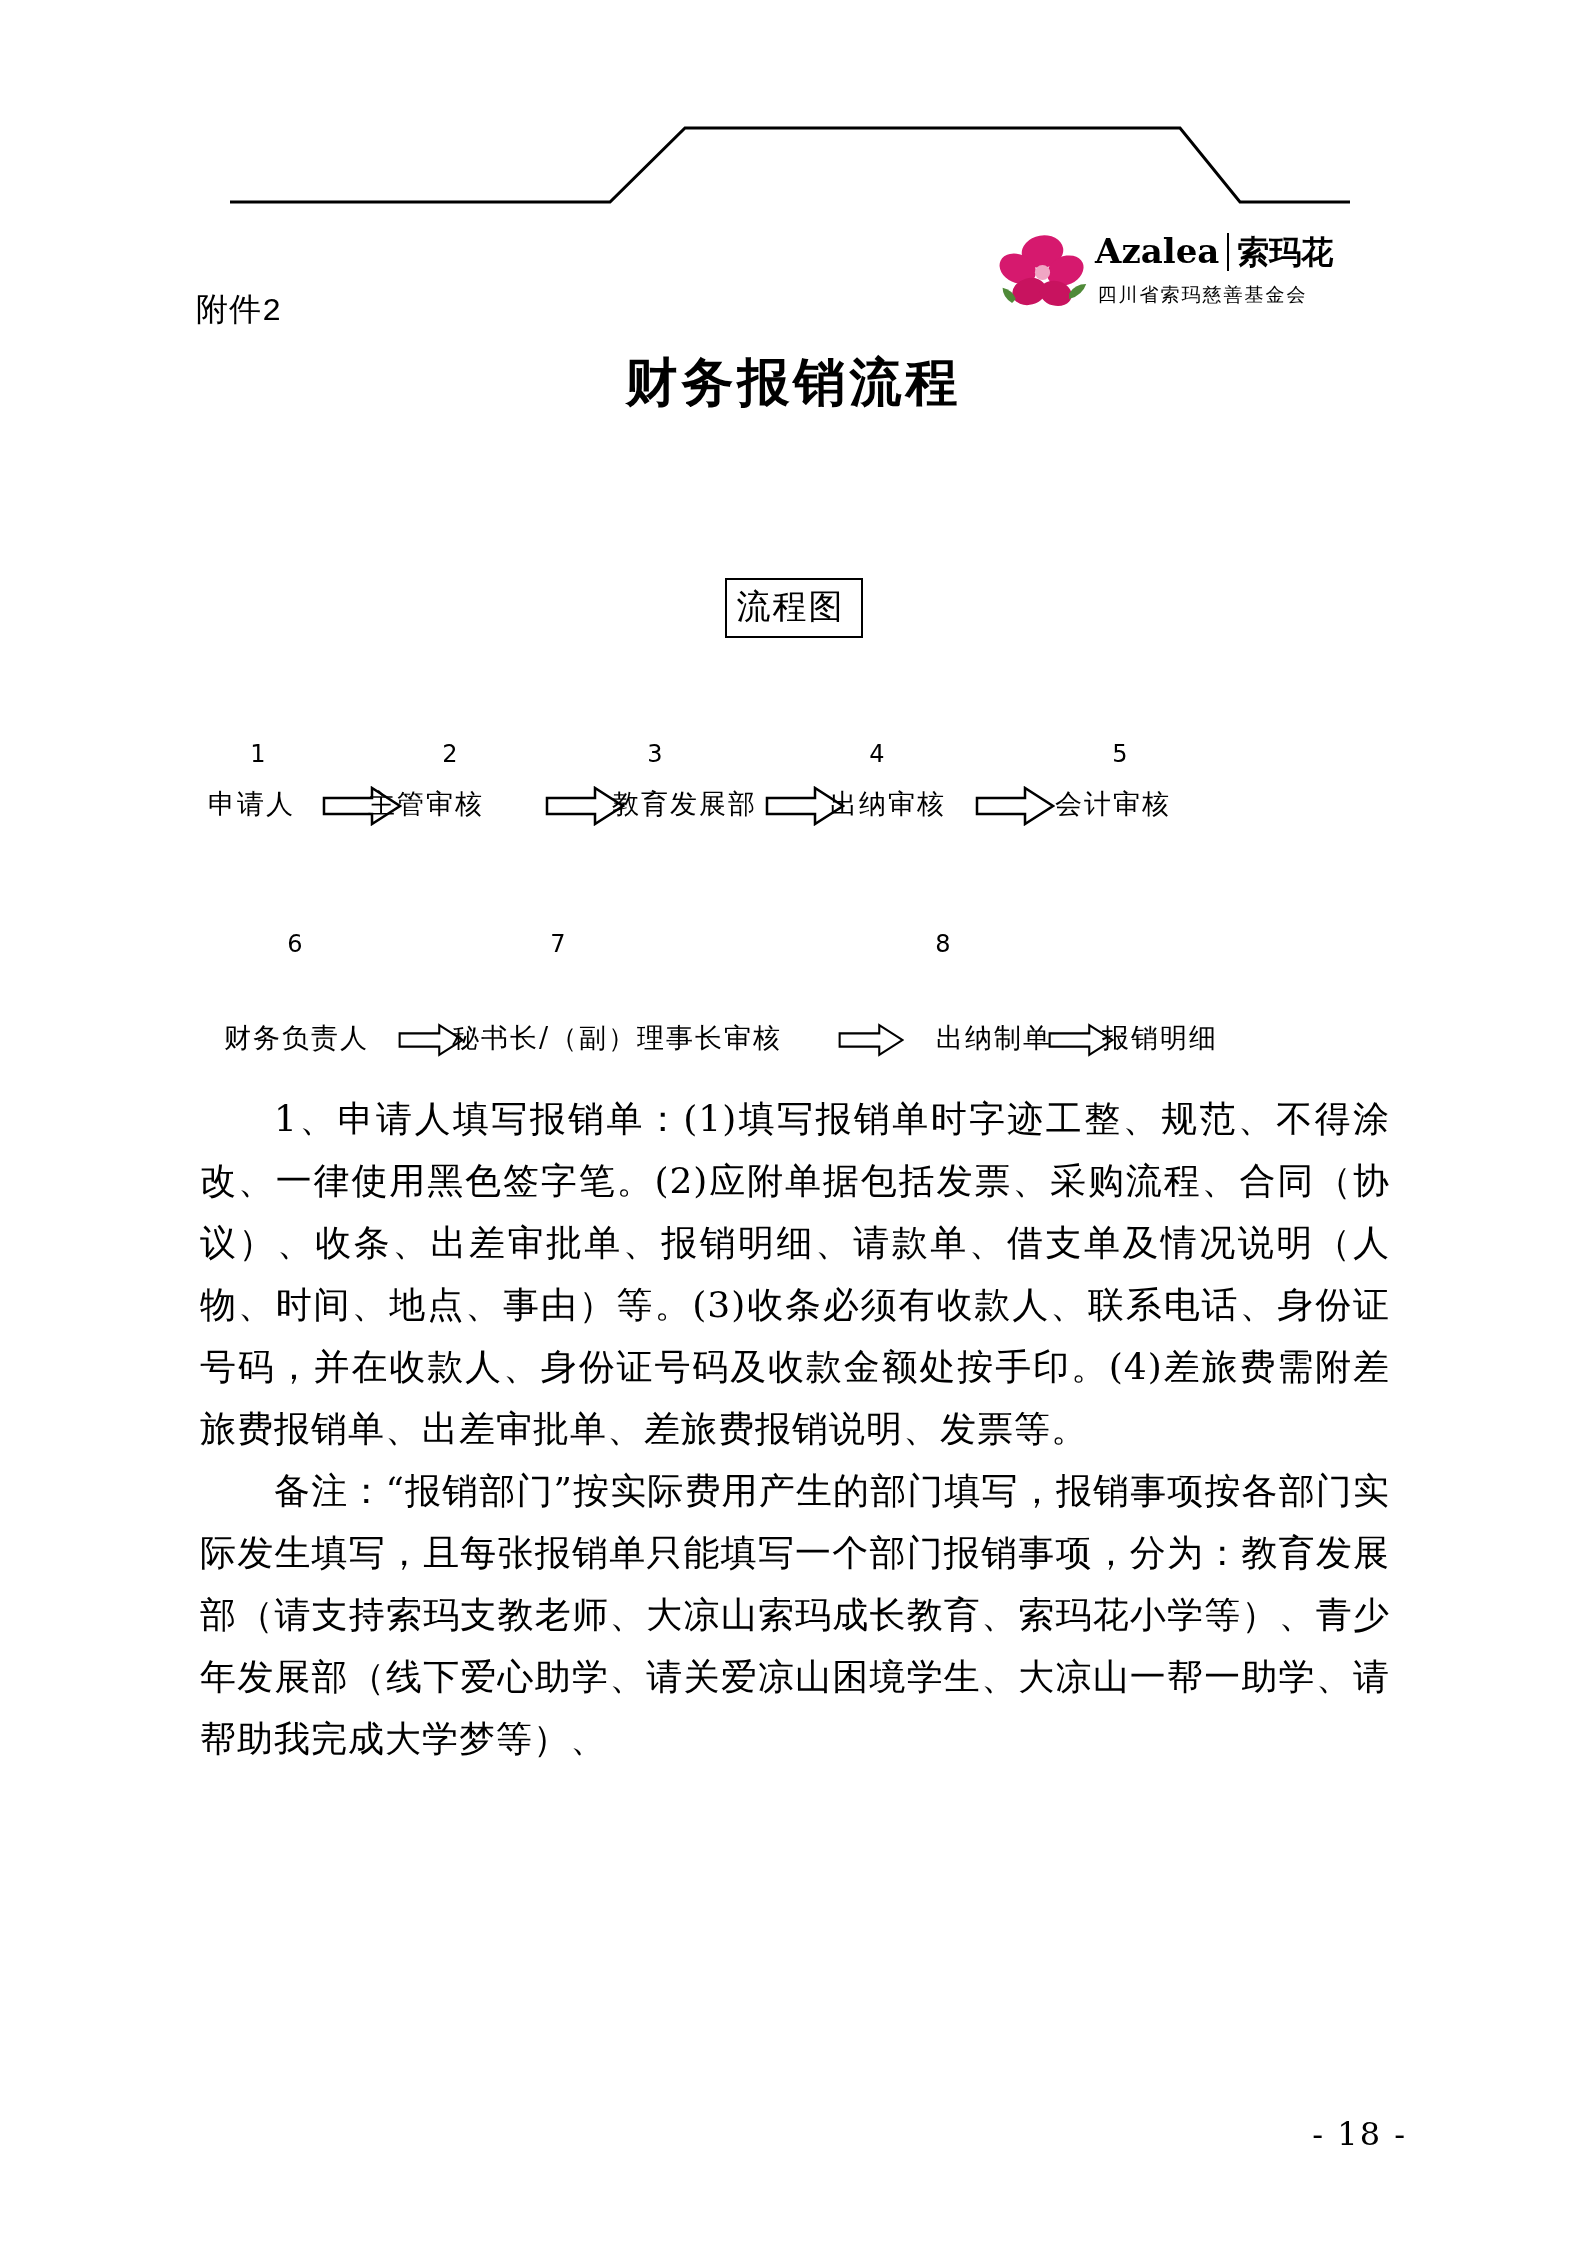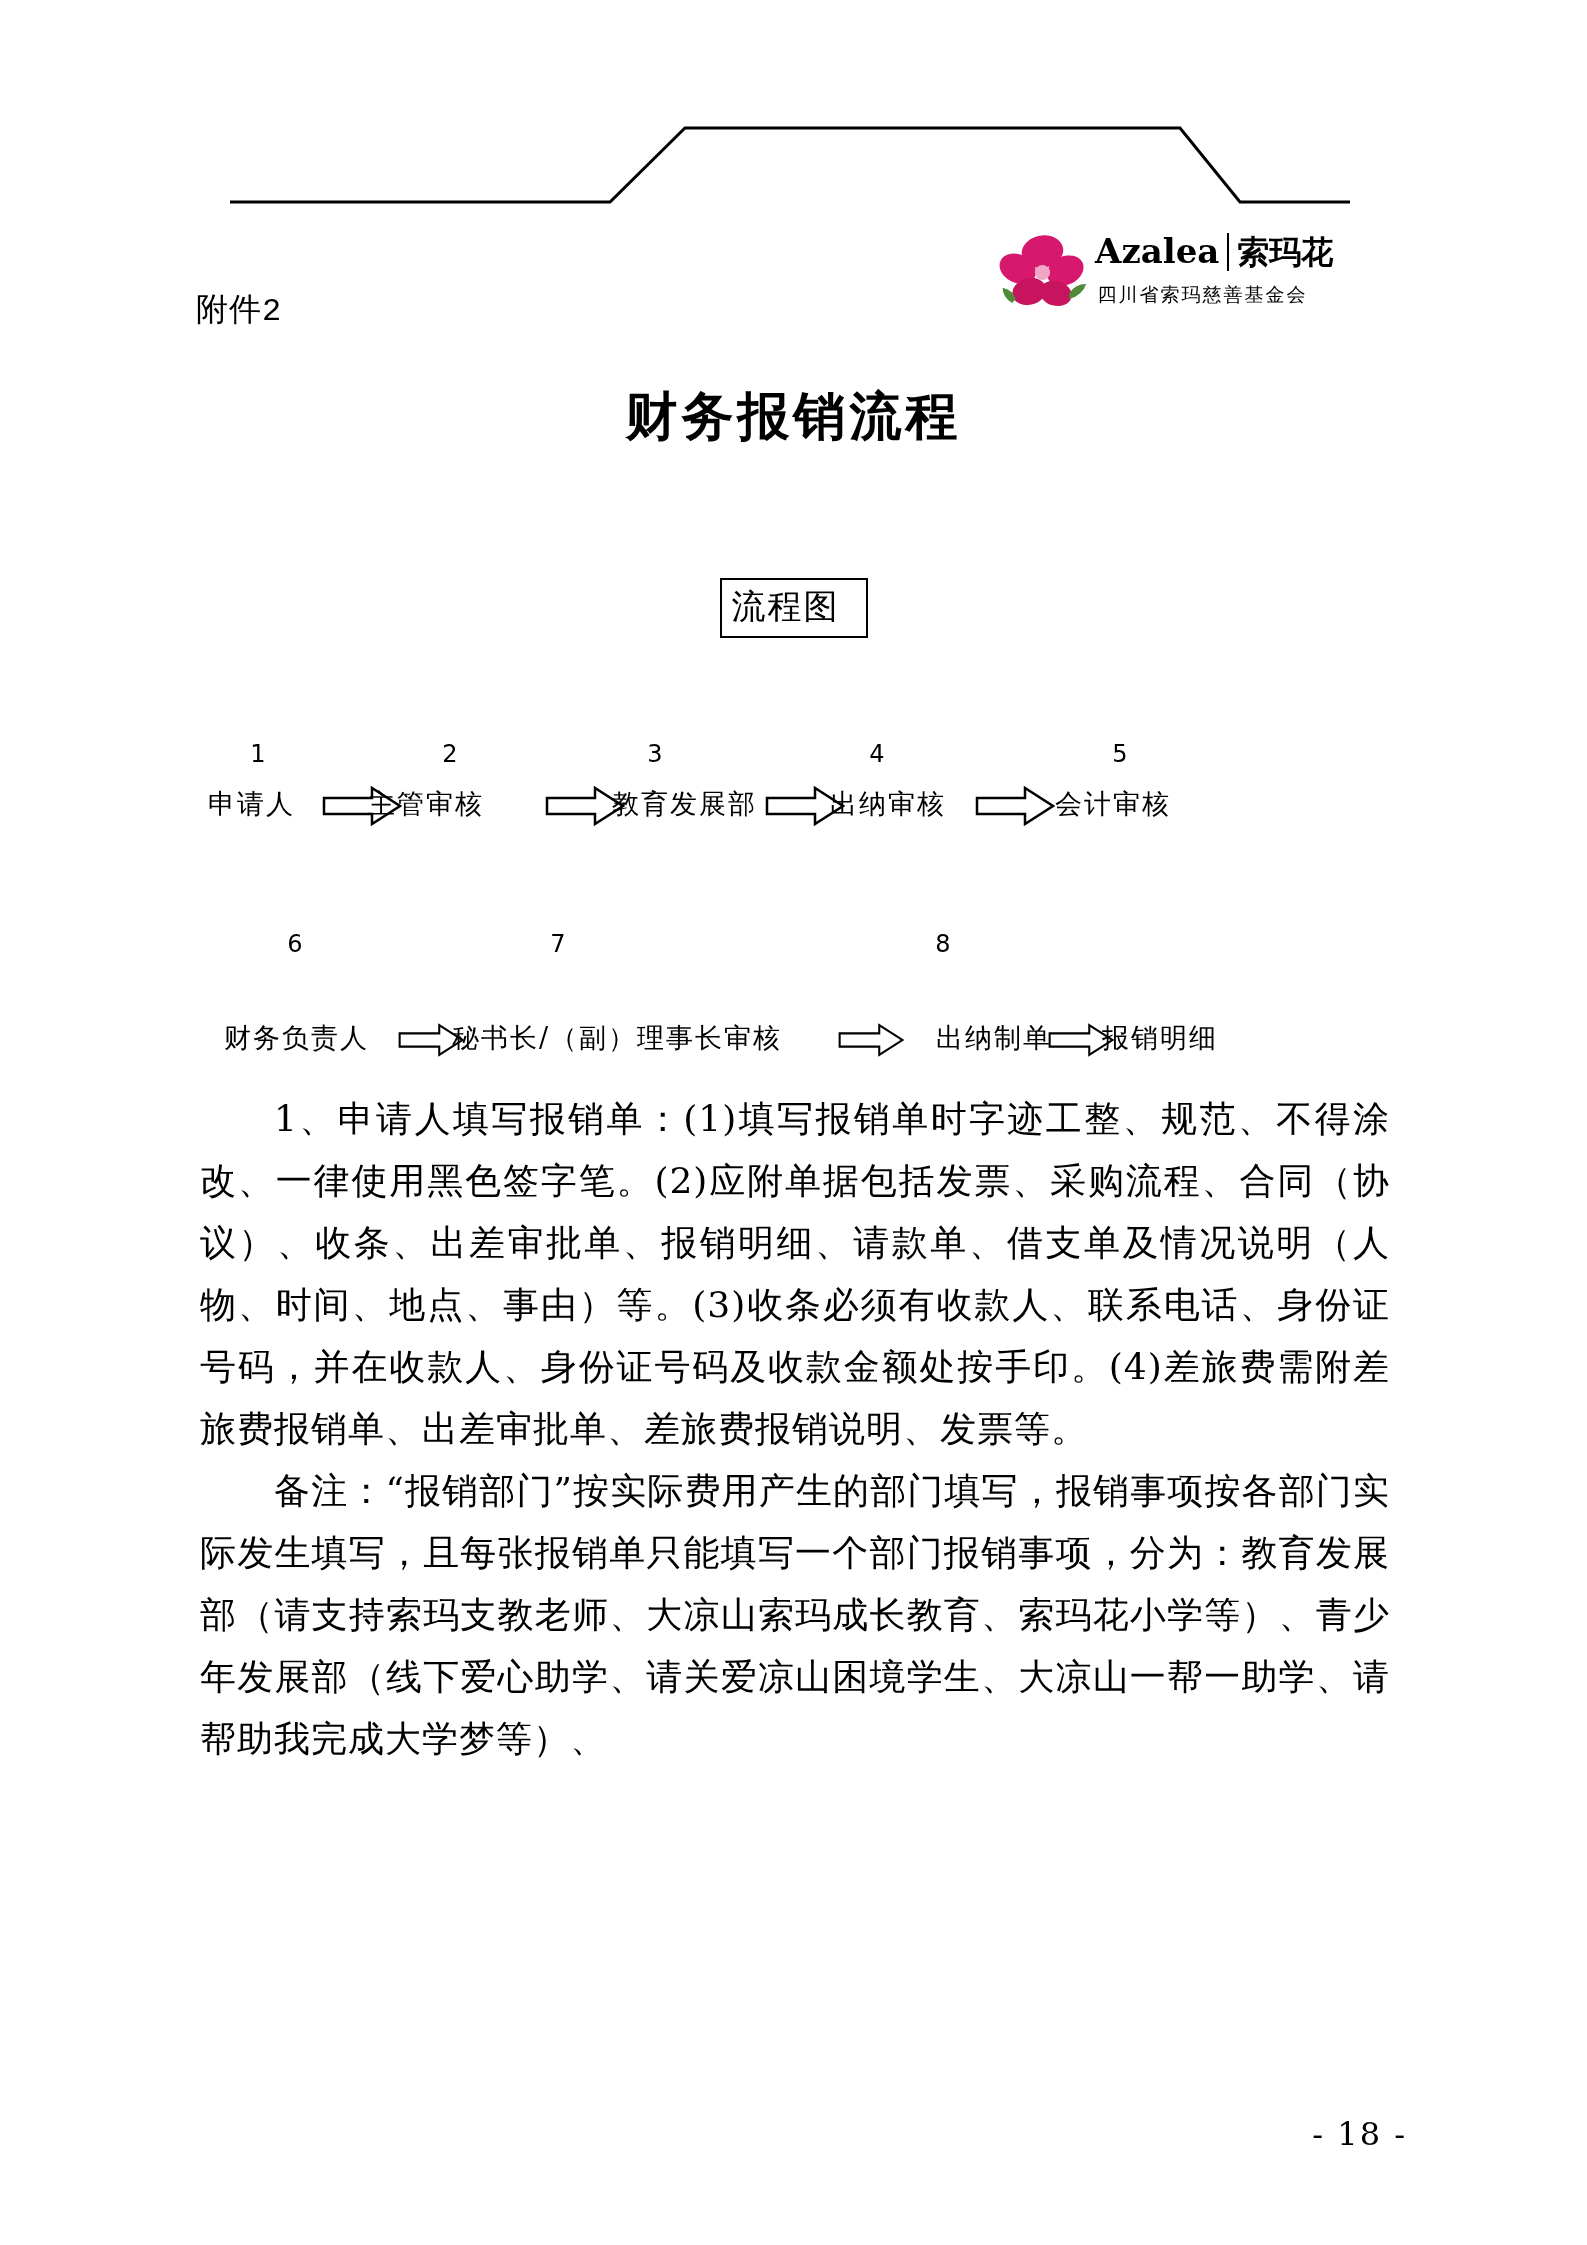--- a/index.html
+++ b/index.html
@@ -92,33 +92,32 @@
   .doc-title {
     position: absolute;
     top: 348px;
     left: 0;
     width: 1587px;
     text-align: center;
     font-size: 52px;
     font-weight: bold;
     letter-spacing: 4px;
     font-family: "DejaVu Serif", "Liberation Serif", serif;
-    margin-top: 34px;
   }
   .flow-label {
     position: absolute;
     top: 578px;
     left: 0;
     width: 1587px;
     text-align: center;
   }
   .flow-label span {
     display: inline-block;
     border: 2px solid #000;
-    padding: 4px 26px 6px 10px;
+    padding: 4px 16px 6px 10px;
     font-size: 34px;
     letter-spacing: 2px;
     font-family: "DejaVu Sans", "Liberation Sans", sans-serif;
   }
 
   
   .flow-row {
     position: absolute;
     left: 0;
     width: 1587px;

